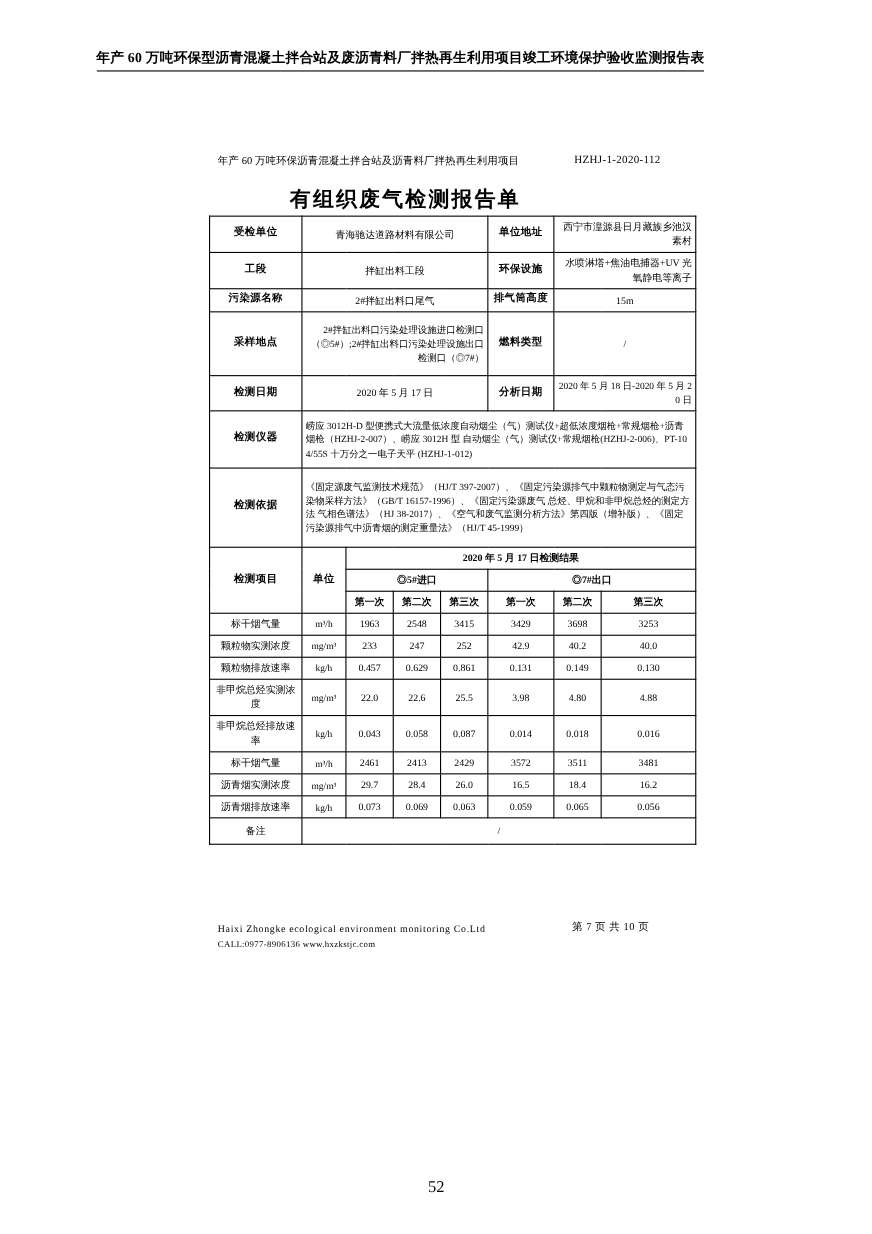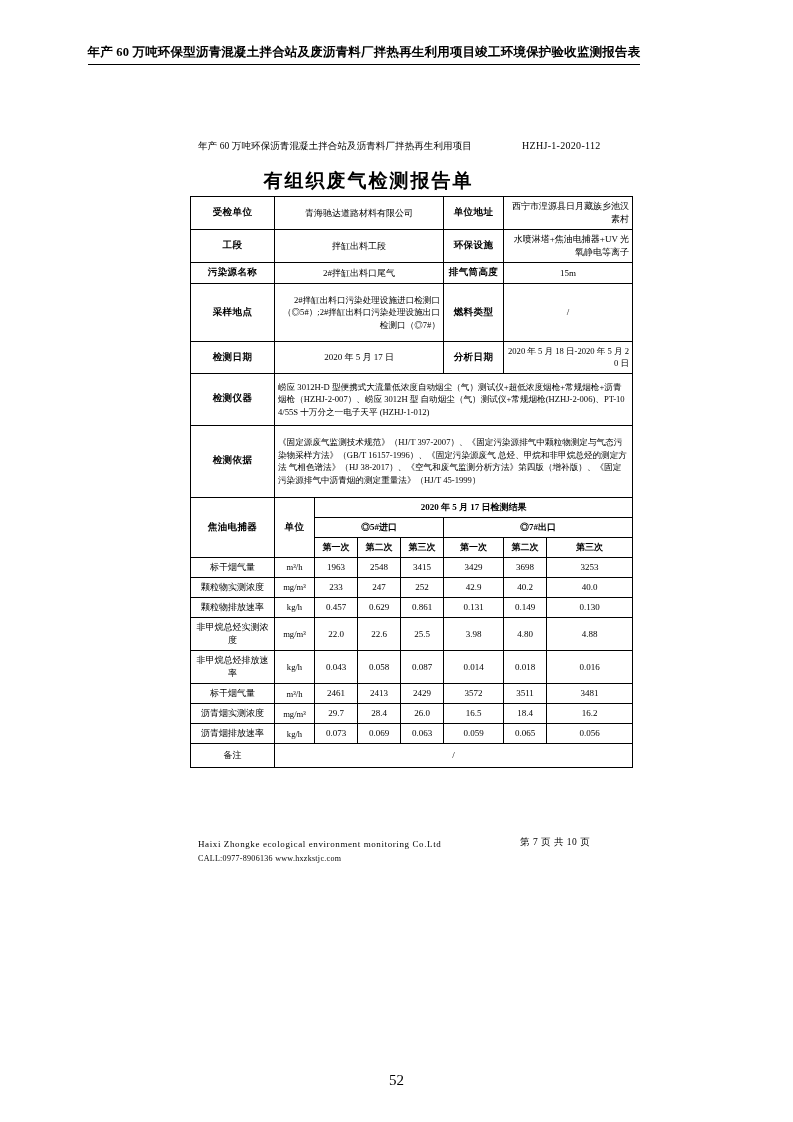--- a/index.html
+++ b/index.html
@@ -205,21 +205,21 @@
         <td class="lbl">检测仪器</td>
         <td class="val-j small" colspan="8">崂应 3012H-D 型便携式大流量低浓度自动烟尘（气）测试仪+超低浓度烟枪+常规烟枪+沥青烟枪（HZHJ-2-007）、崂应 3012H 型 自动烟尘（气）测试仪+常规烟枪(HZHJ-2-006)、PT-104/55S 十万分之一电子天平 (HZHJ-1-012)</td>
       </tr>
 
       <tr style="height:72px">
         <td class="lbl">检测依据</td>
         <td class="val-j small" colspan="8">《固定源废气监测技术规范》（HJ/T 397-2007）、《固定污染源排气中颗粒物测定与气态污染物采样方法》（GB/T 16157-1996）、《固定污染源废气 总烃、甲烷和非甲烷总烃的测定方法 气相色谱法》（HJ 38-2017）、《空气和废气监测分析方法》第四版（增补版）、《固定污染源排气中沥青烟的测定重量法》（HJ/T 45-1999）</td>
       </tr>
 
       <tr>
-        <td class="lbl" rowspan="3">焦油电捕器</td>
+        <td class="lbl" rowspan="3">检测项目</td>
         <td class="lbl" rowspan="3">单位</td>
         <td class="hdr-c" colspan="7">2020 年 5 月 17 日检测结果</td>
       </tr>
       <tr>
         <td class="hdr-c" colspan="3">◎5#进口</td>
         <td class="hdr-c" colspan="4">◎7#出口</td>
       </tr>
       <tr>
         <td class="hdr-c">第一次</td>
         <td class="hdr-c">第二次</td>

